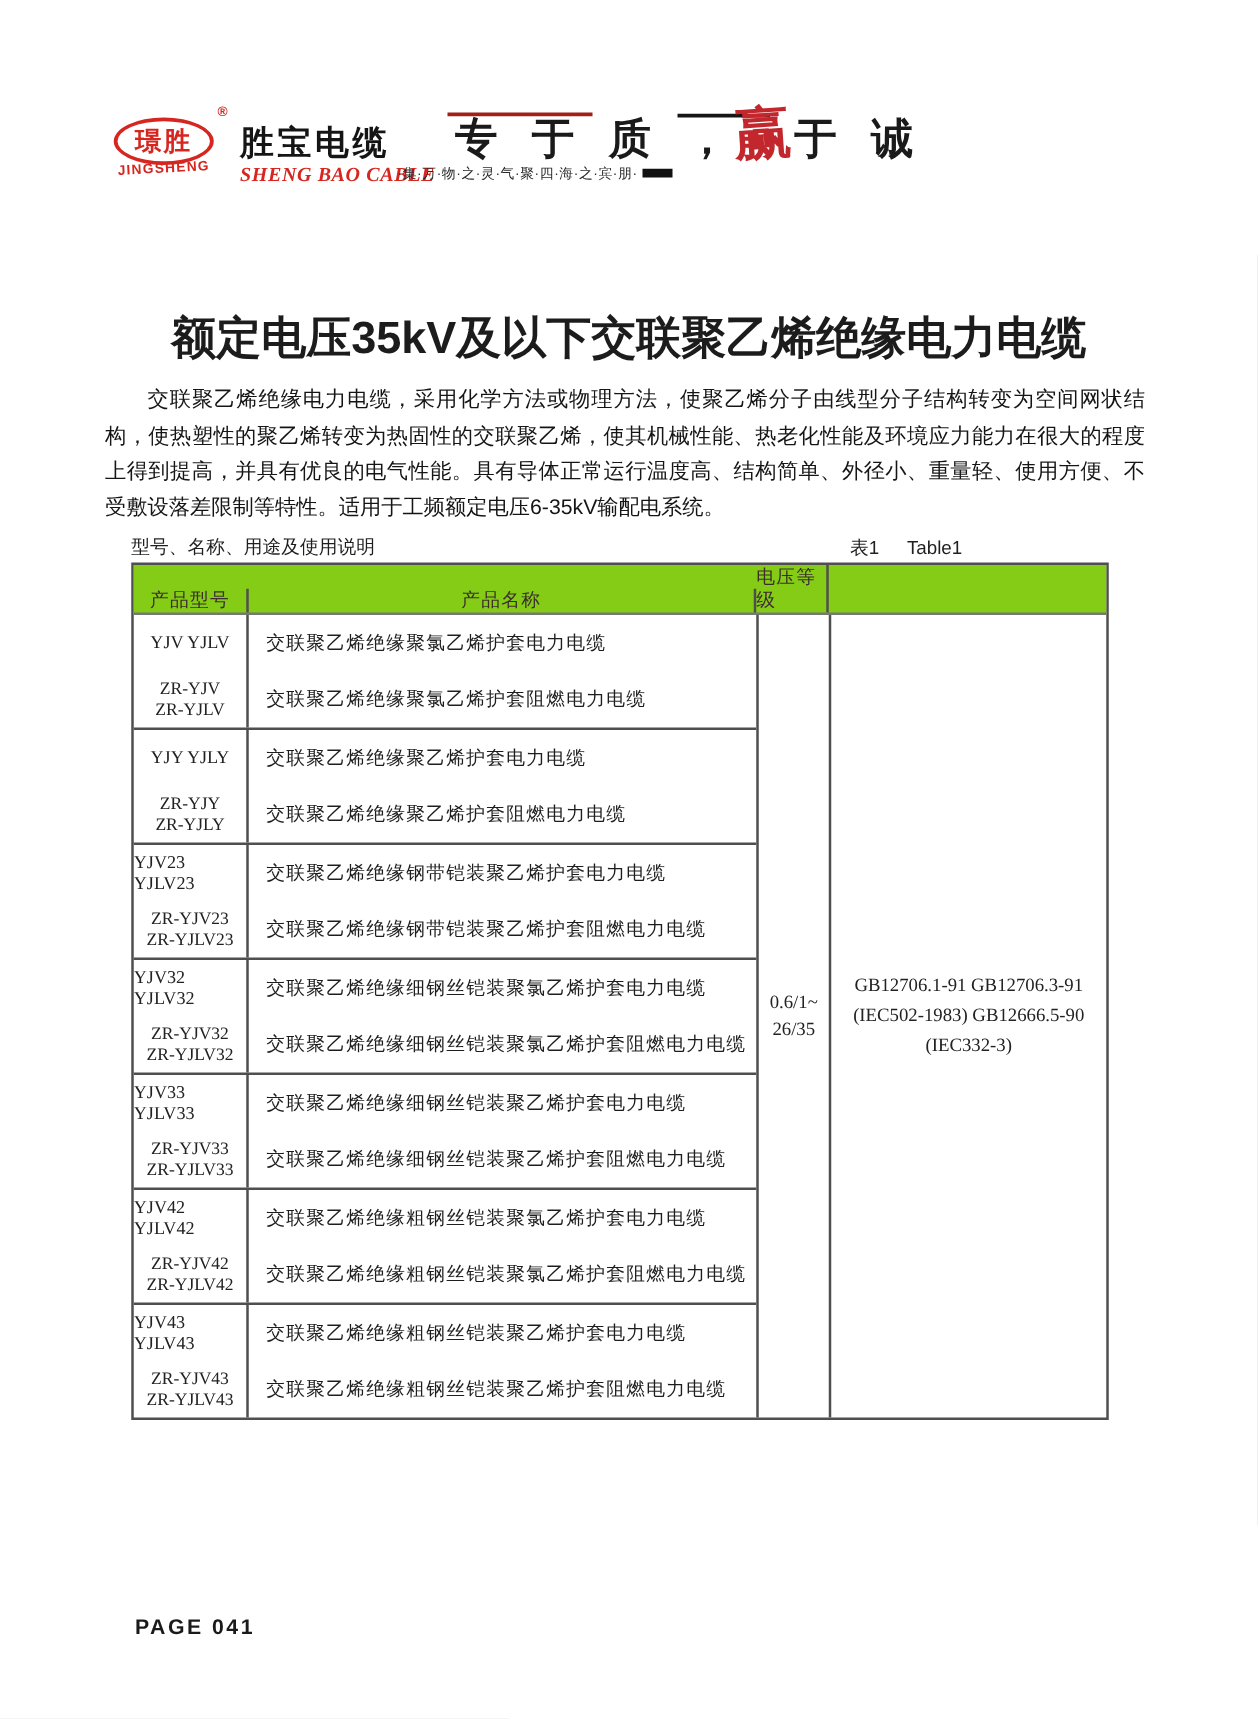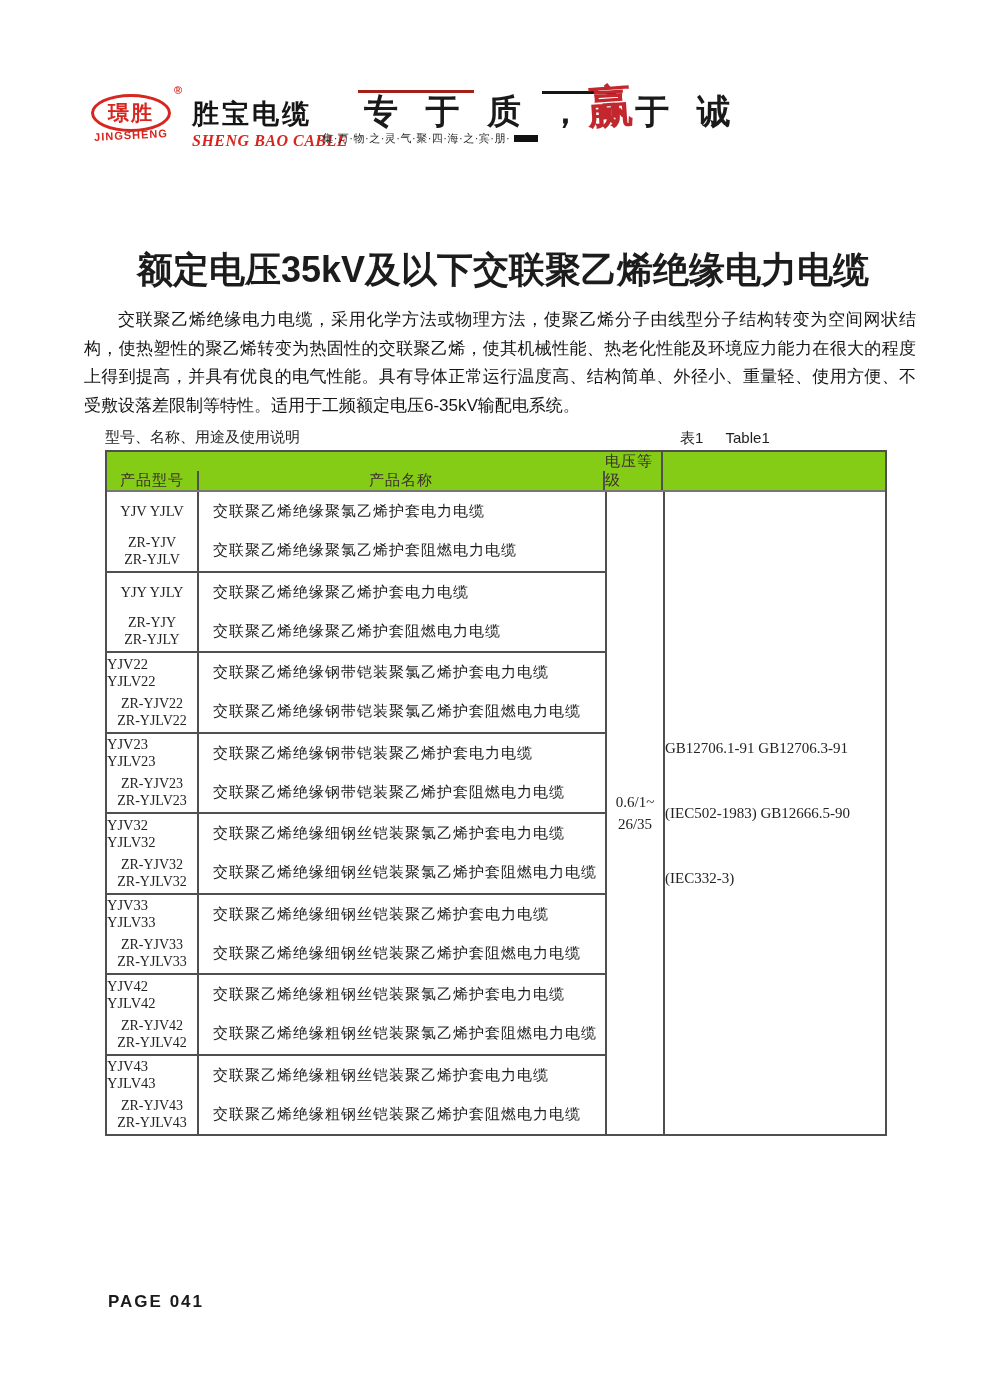--- a/index.html
+++ b/index.html
@@ -106,22 +106,22 @@
   .model-a { font-size: 14.5px; color: #222; }
   .model-b { font-size: 14px; color: #222; line-height: 17px; text-align: center; }
   .name-line { font-size: 15px; color: #1d1d1d; letter-spacing: 1px; }
 
   .cell-volt {
     width: 58px; flex: 0 0 58px; border-right: 2px solid #4f4f4f;
     display: flex; flex-direction: column; align-items: center; justify-content: center;
     font-size: 15px; color: #222; line-height: 22px;
   }
   .cell-std {
-    flex: 1; display: flex; flex-direction: column; align-items: flex-start; justify-content: center;
-    font-size: 15px; color: #222; line-height: 24px; text-align: center; gap: 41px;
+    flex: 1; display: flex; flex-direction: column; align-items: center; justify-content: center;
+    font-size: 15px; color: #222; line-height: 24px; text-align: center;
   }
 
   
   .page-num {
     position: absolute; left: 108px; top: 1292px;
     font-size: 17px; font-weight: bold; letter-spacing: 2px; color: #1a1a1a;
   }
 </style>
 </head>
 <body>
@@ -200,38 +200,20 @@
           <div class="cell-names">
             <div class="half names">
                 <span class="name-line">交联聚乙烯绝缘聚乙烯护套电力电缆</span>
               </div>
             <div class="half names">
                 <span class="name-line">交联聚乙烯绝缘聚乙烯护套阻燃电力电缆</span>
               </div>
           </div>
         </div>
 
-        <div class="group">
-          <div class="cell-model">
-            <div class="half">
-                <span class="model-a">YJV22 YJLV22</span>
-              </div>
-            <div class="half">
-                <span class="model-b"><span>ZR-YJV22</span><br><span>ZR-YJLV22</span></span>
-              </div>
-          </div>
-          <div class="cell-names">
-            <div class="half names">
-                <span class="name-line">交联聚乙烯绝缘钢带铠装聚氯乙烯护套电力电缆</span>
-              </div>
-            <div class="half names">
-                <span class="name-line">交联聚乙烯绝缘钢带铠装聚氯乙烯护套阻燃电力电缆</span>
-              </div>
-          </div>
-        </div>
 
         <div class="group">
           <div class="cell-model">
             <div class="half">
                 <span class="model-a">YJV23 YJLV23</span>
               </div>
             <div class="half">
                 <span class="model-b"><span>ZR-YJV23</span><br><span>ZR-YJLV23</span></span>
               </div>
           </div>

